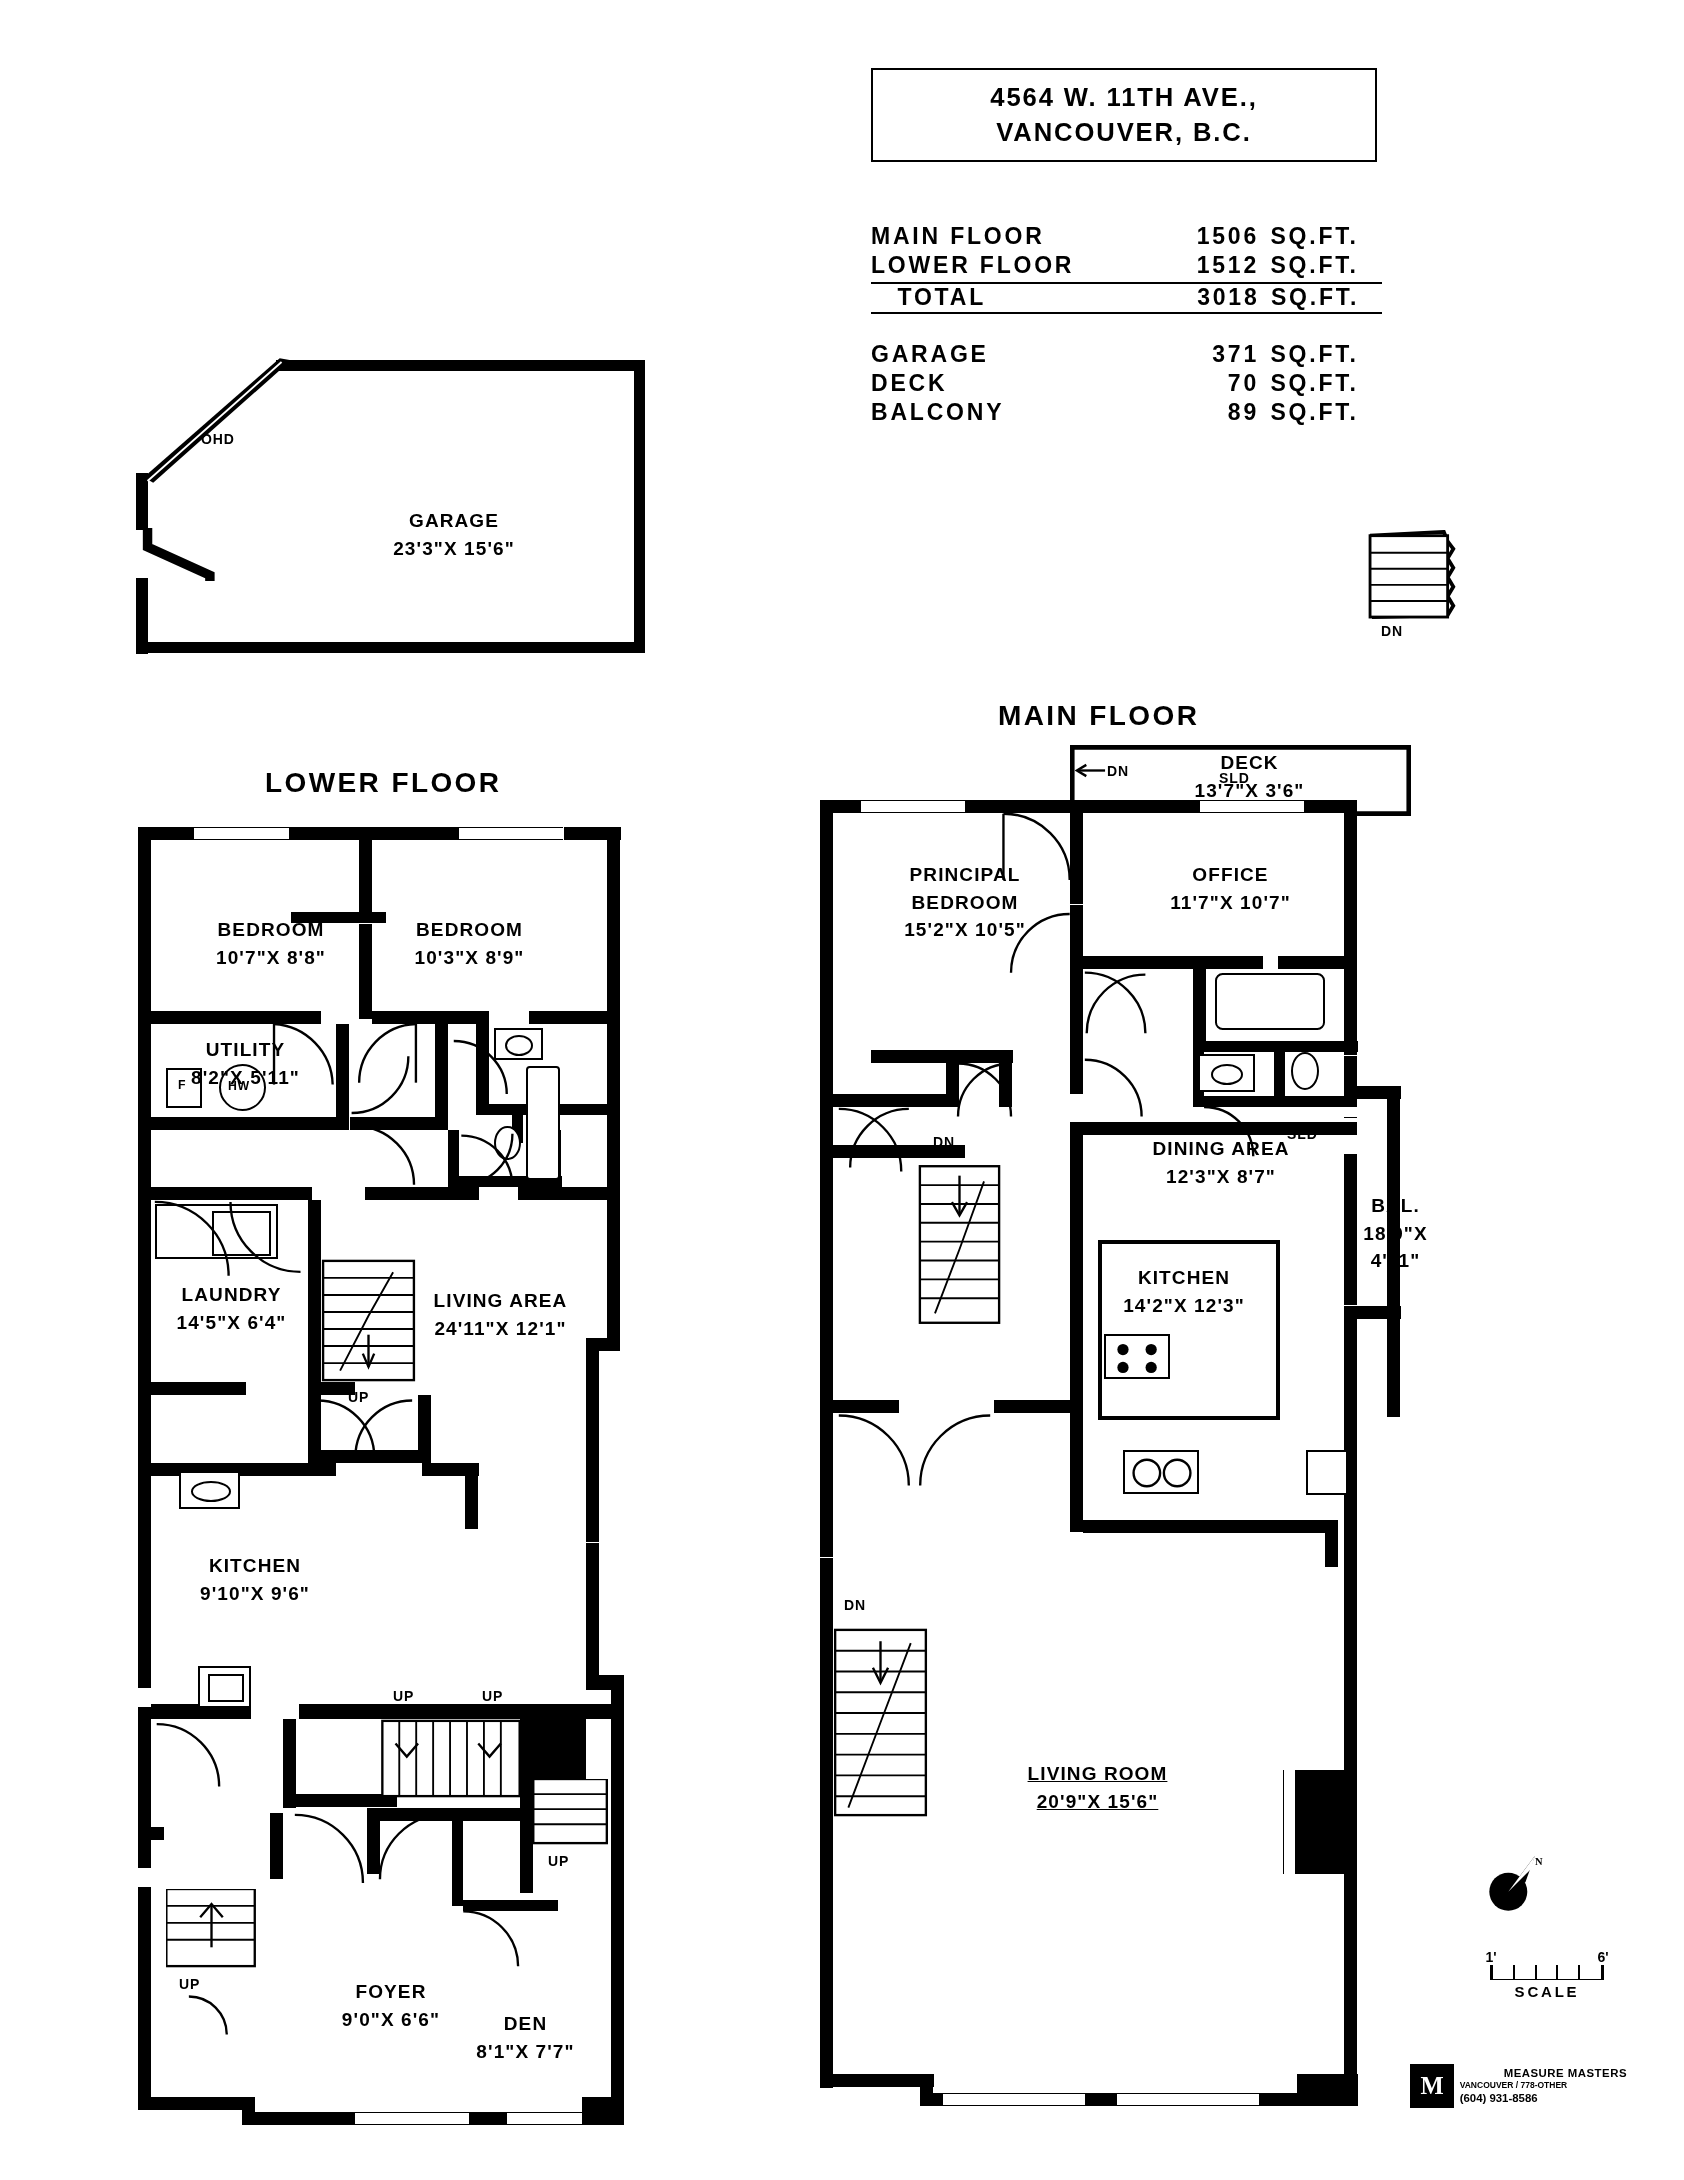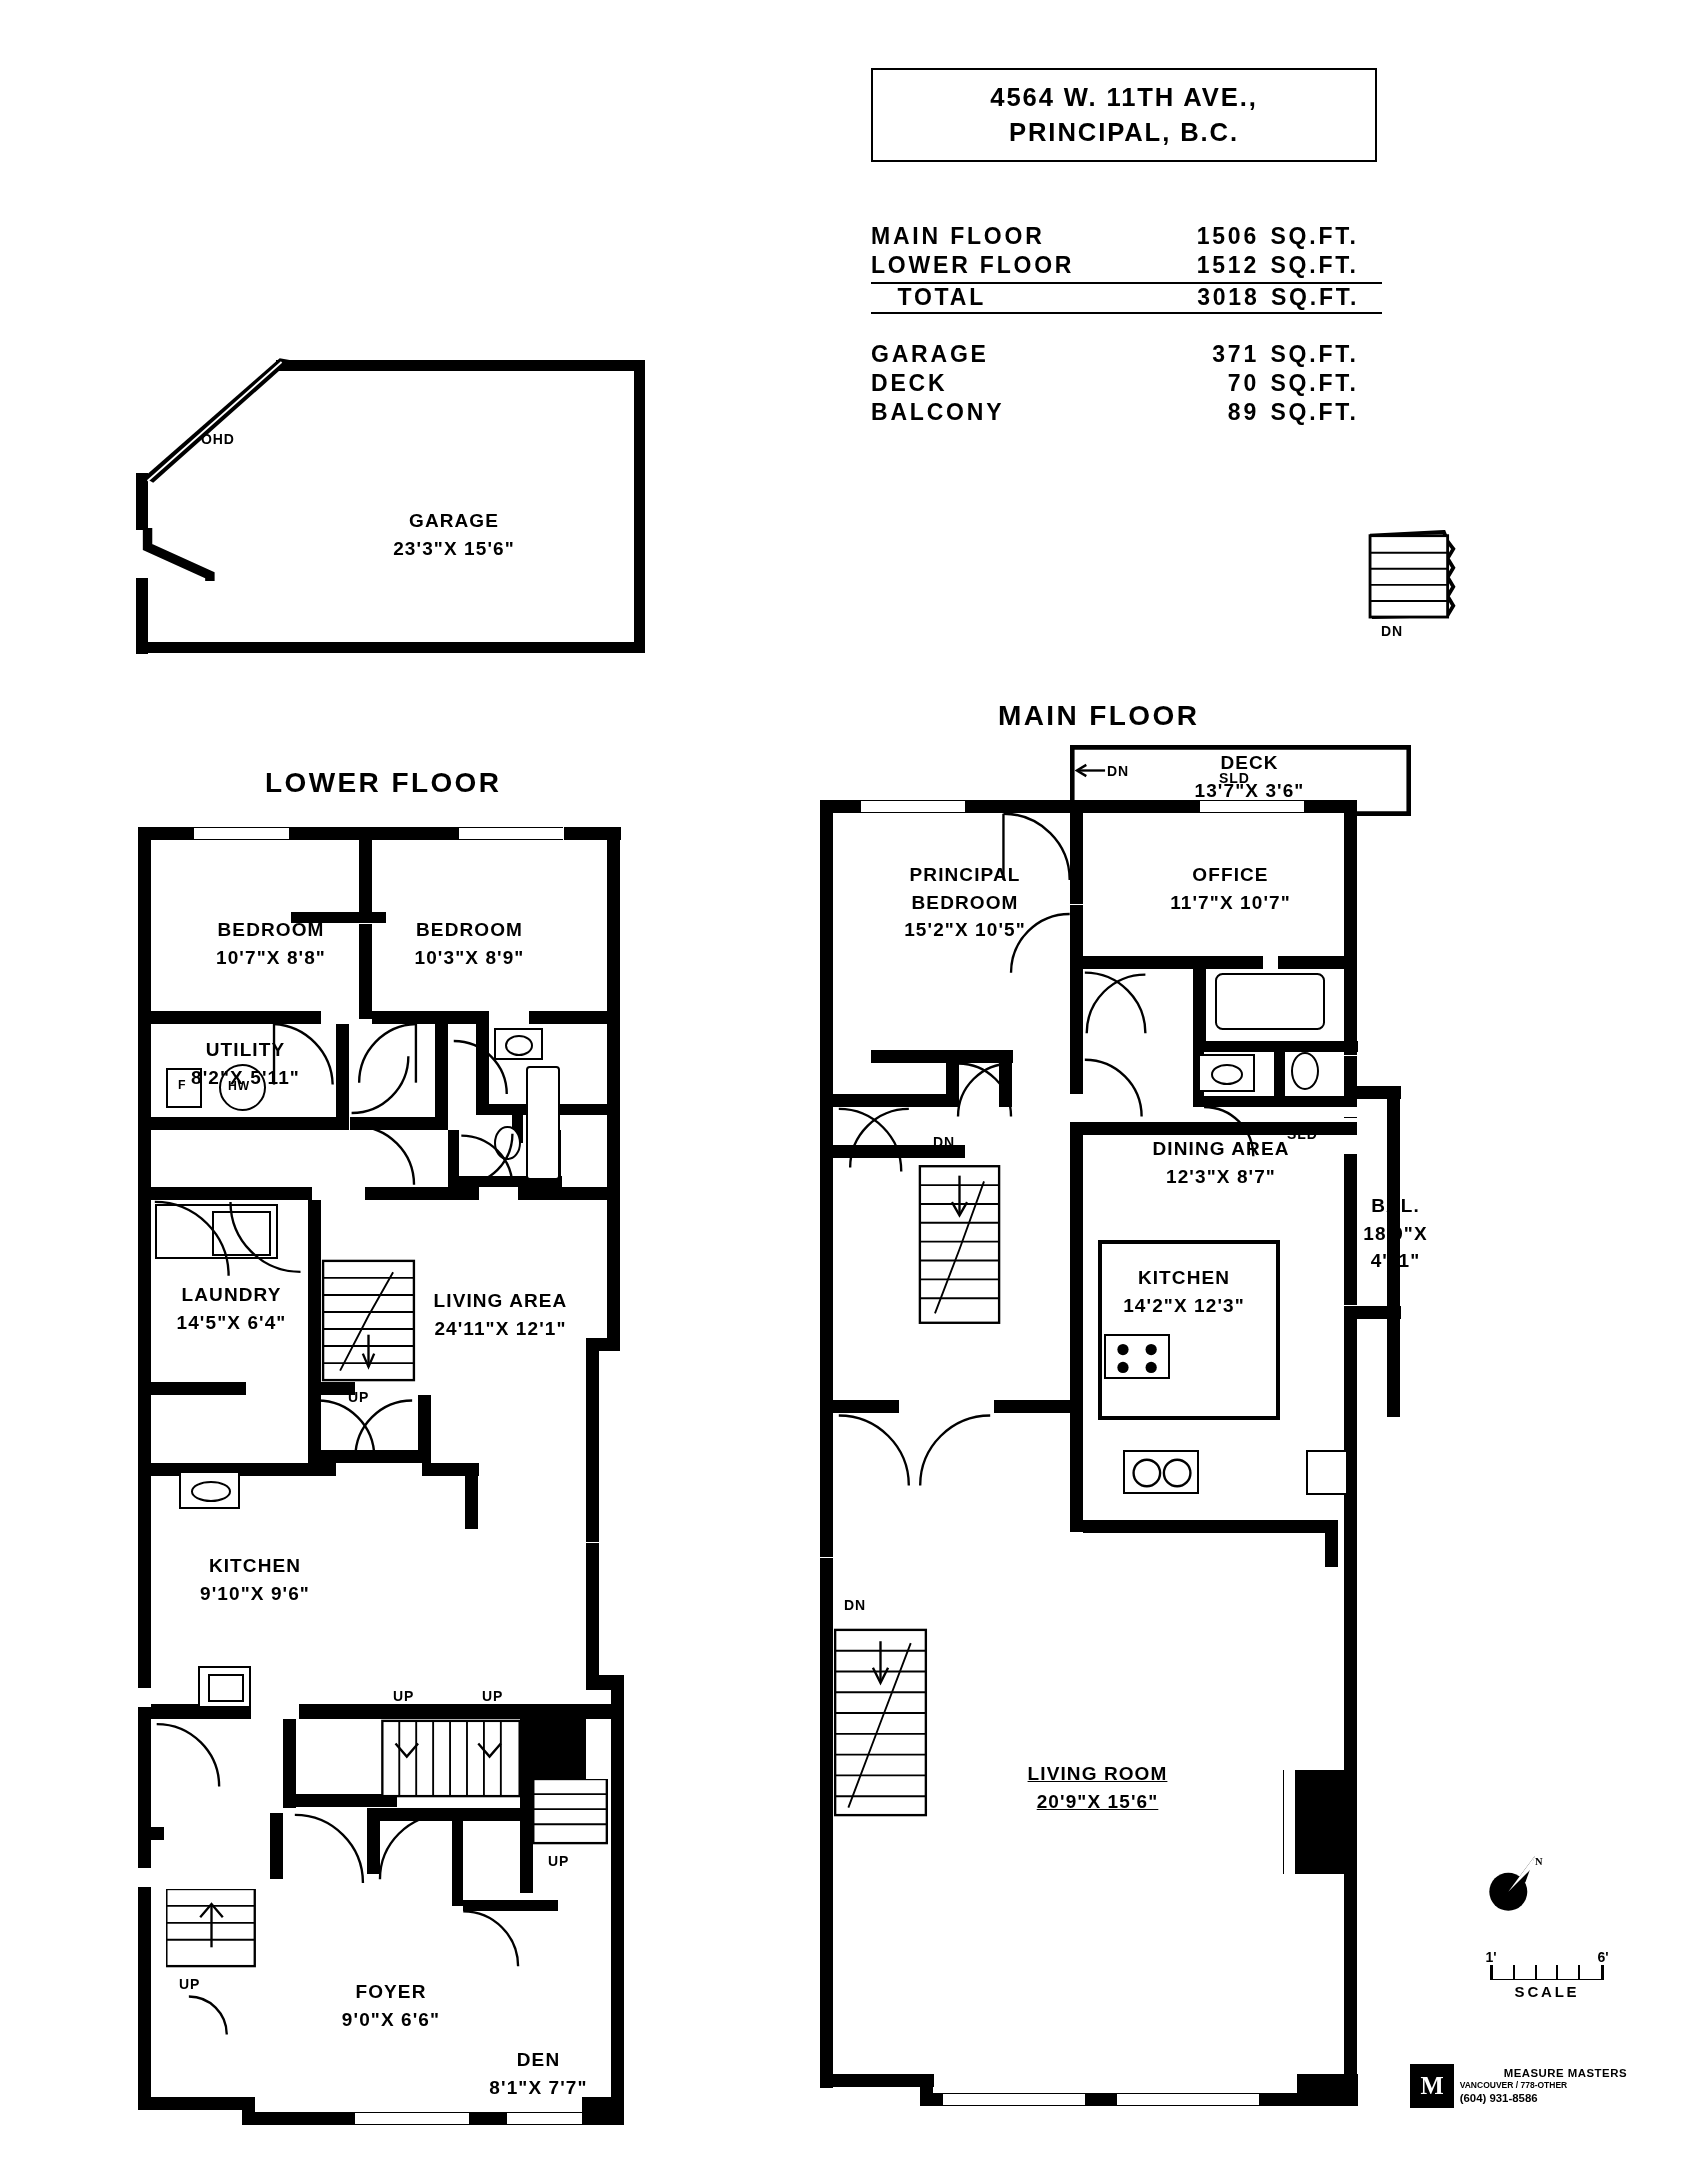--- a/index.html
+++ b/index.html
@@ -111,21 +111,21 @@
   #logo-text .lt3 { font-size:11.4px; }
 
   
   #compass { left: 1476px; top: 1850px; width: 76px; height: 76px; }
 </style>
 </head>
 <body>
 
 <div id="title-box" class="abs">
   <div>4564 W. 11TH AVE.,</div>
-  <div>PRINCIPAL, B.C.</div>
+  <div>VANCOUVER, B.C.</div>
 </div>
 
 <div id="area-table" class="abs">
   <div class="area-row">
     <span class="lbl">MAIN FLOOR</span>
     <span class="val">1506</span>
     <span class="unit">SQ.FT.</span>
   </div>
   <div class="area-row">
     <span class="lbl">LOWER FLOOR</span>
@@ -411,21 +411,21 @@
     <div>24'11"X 12'1"</div>
   </div>
   <div class="room abs" style="left:38px; top:738px; width:170px;">
     <div>KITCHEN</div>
     <div>9'10"X 9'6"</div>
   </div>
   <div class="room abs" style="left:174px; top:1164px; width:170px;">
     <div>FOYER</div>
     <div>9'0"X 6'6"</div>
   </div>
-  <div class="room abs" style="left:331px; top:1196px; width:151px;margin-top:36px;">
+  <div class="room abs" style="left:318px; top:1196px; width:151px;">
     <div>DEN</div>
     <div>8'1"X 7'7"</div>
   </div>
 </div>
 
 <div class="floor-caption abs" style="left:998px; top:700px;">MAIN FLOOR</div>
 
 <div class="abs" style="left:1349px; top:530px; width:114px; height:123px;">
   <svg width="114" height="123" viewBox="0 0 120 130">
     <polyline points="22,6 100,2 104,12 110,20 104,30 110,40 104,50 110,60 104,70 110,80 104,90 24,92" fill="none" stroke="#000" stroke-width="4"></polyline>

